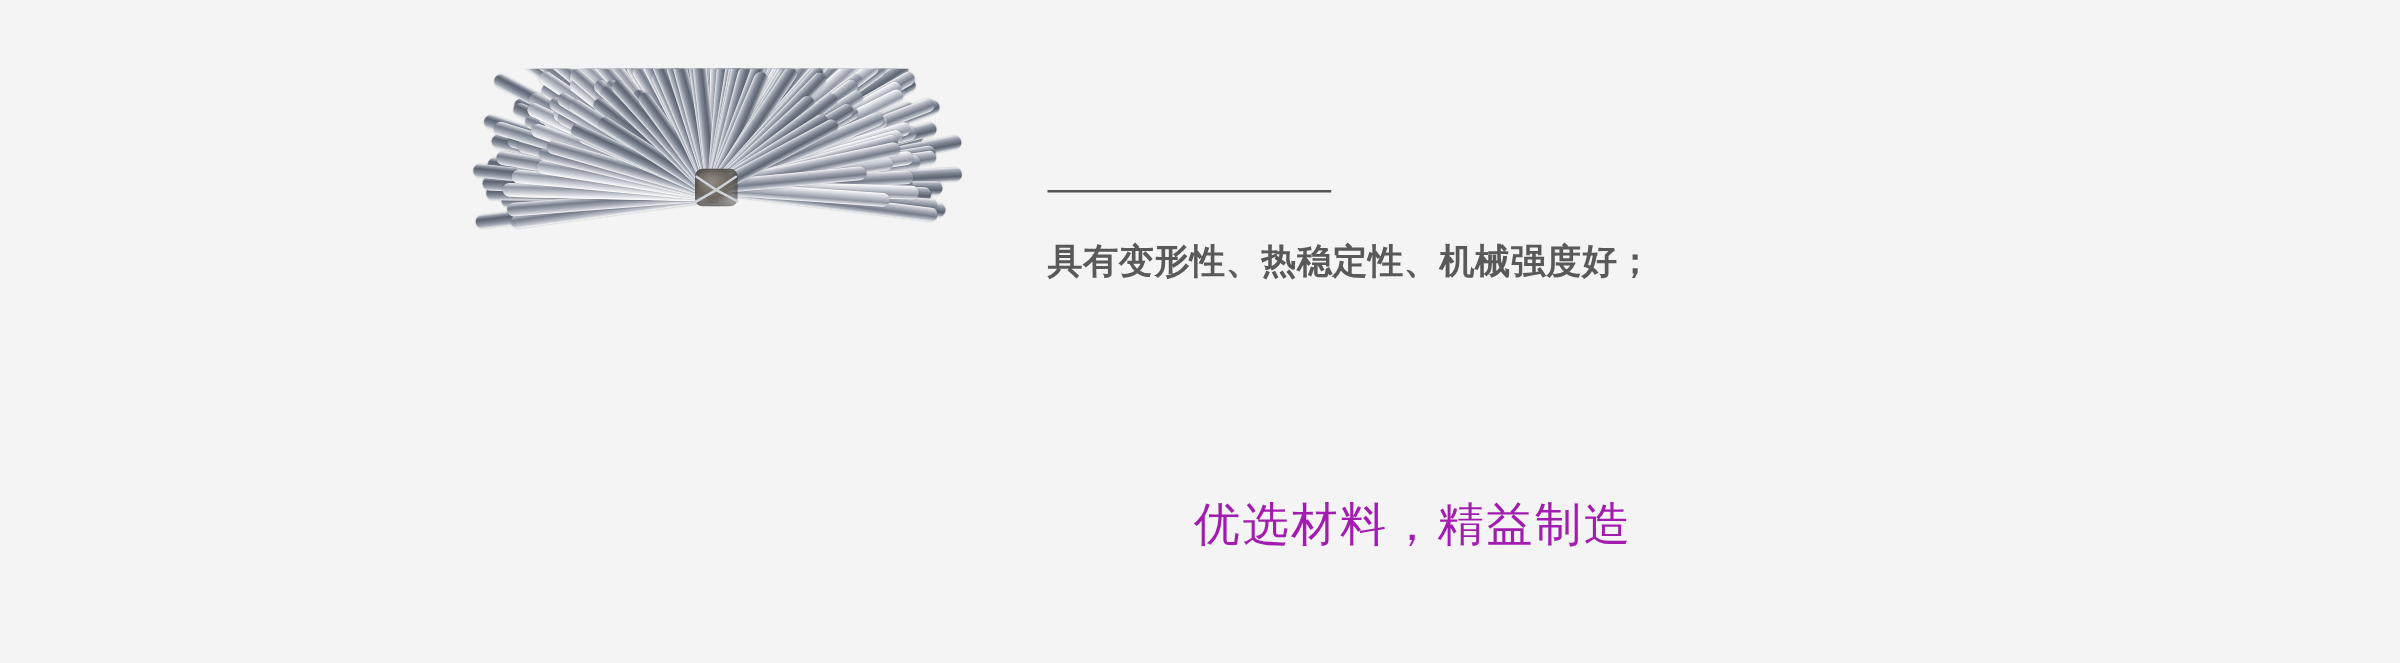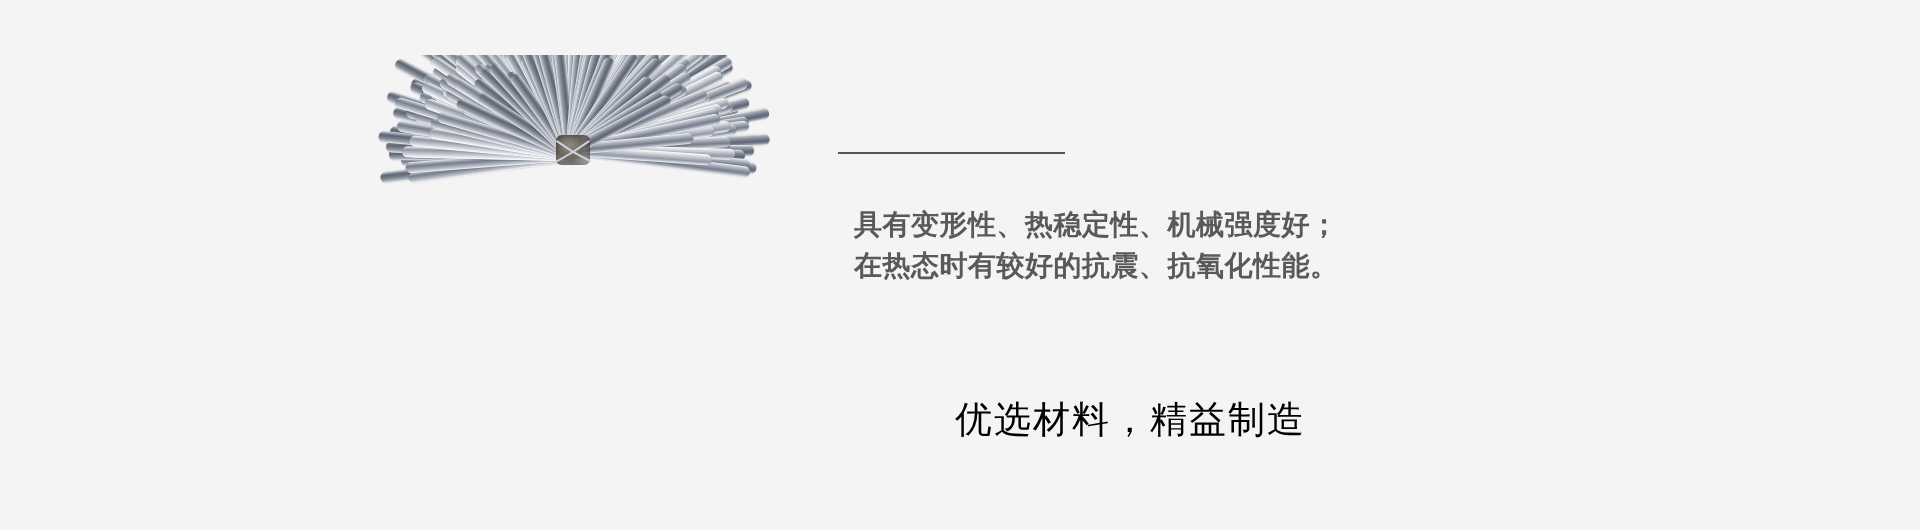--- a/index.html
+++ b/index.html
@@ -162,21 +162,21 @@
     top: 152px;
     width: 227px;
     height: 2px;
     background: #555555;
   }
 
   .body-copy {
     position: absolute;
     left: 0;
     top: 188px;
-    margin: 16px;
+    margin: 0;
     font-size: 28px;
     line-height: 41px;
     font-weight: 600;
     color: #595959;
     letter-spacing: .5px;
     white-space: nowrap;
   }
   .body-copy .line {
     display: block;
   }
@@ -185,21 +185,21 @@
     position: absolute;
     left: 117px;
     top: 398px;
     text-align: center;
   }
   .tagline {
     display: block;
     font-size: 37px;
     line-height: 44px;
     font-weight: 400;
-    color: #000000;
+    color: #a21caf;
     letter-spacing: 2px;
     white-space: nowrap;
   }
   .tagline-en {
     display: block;
     margin-top: 2px;
     font-family: "DejaVu Sans Mono", "Liberation Mono", monospace;
     font-size: 11px;
     line-height: 14px;
     font-weight: 400;
@@ -949,21 +949,20 @@
   </div>
 
   <div class="content">
 
 
 
     <div class="divider"></div>
 
     <p class="body-copy">
       <span class="line">具有变形性、热稳定性、机械强度好；</span>
-      <span class="line">在热态时有较好的抗震、抗氧化性能。</span>
     </p>
 
     <div class="tagline-block">
       <span class="tagline">优选材料，精益制造</span>
     </div>
 
   </div>
 </div>
 
 </body></html>

